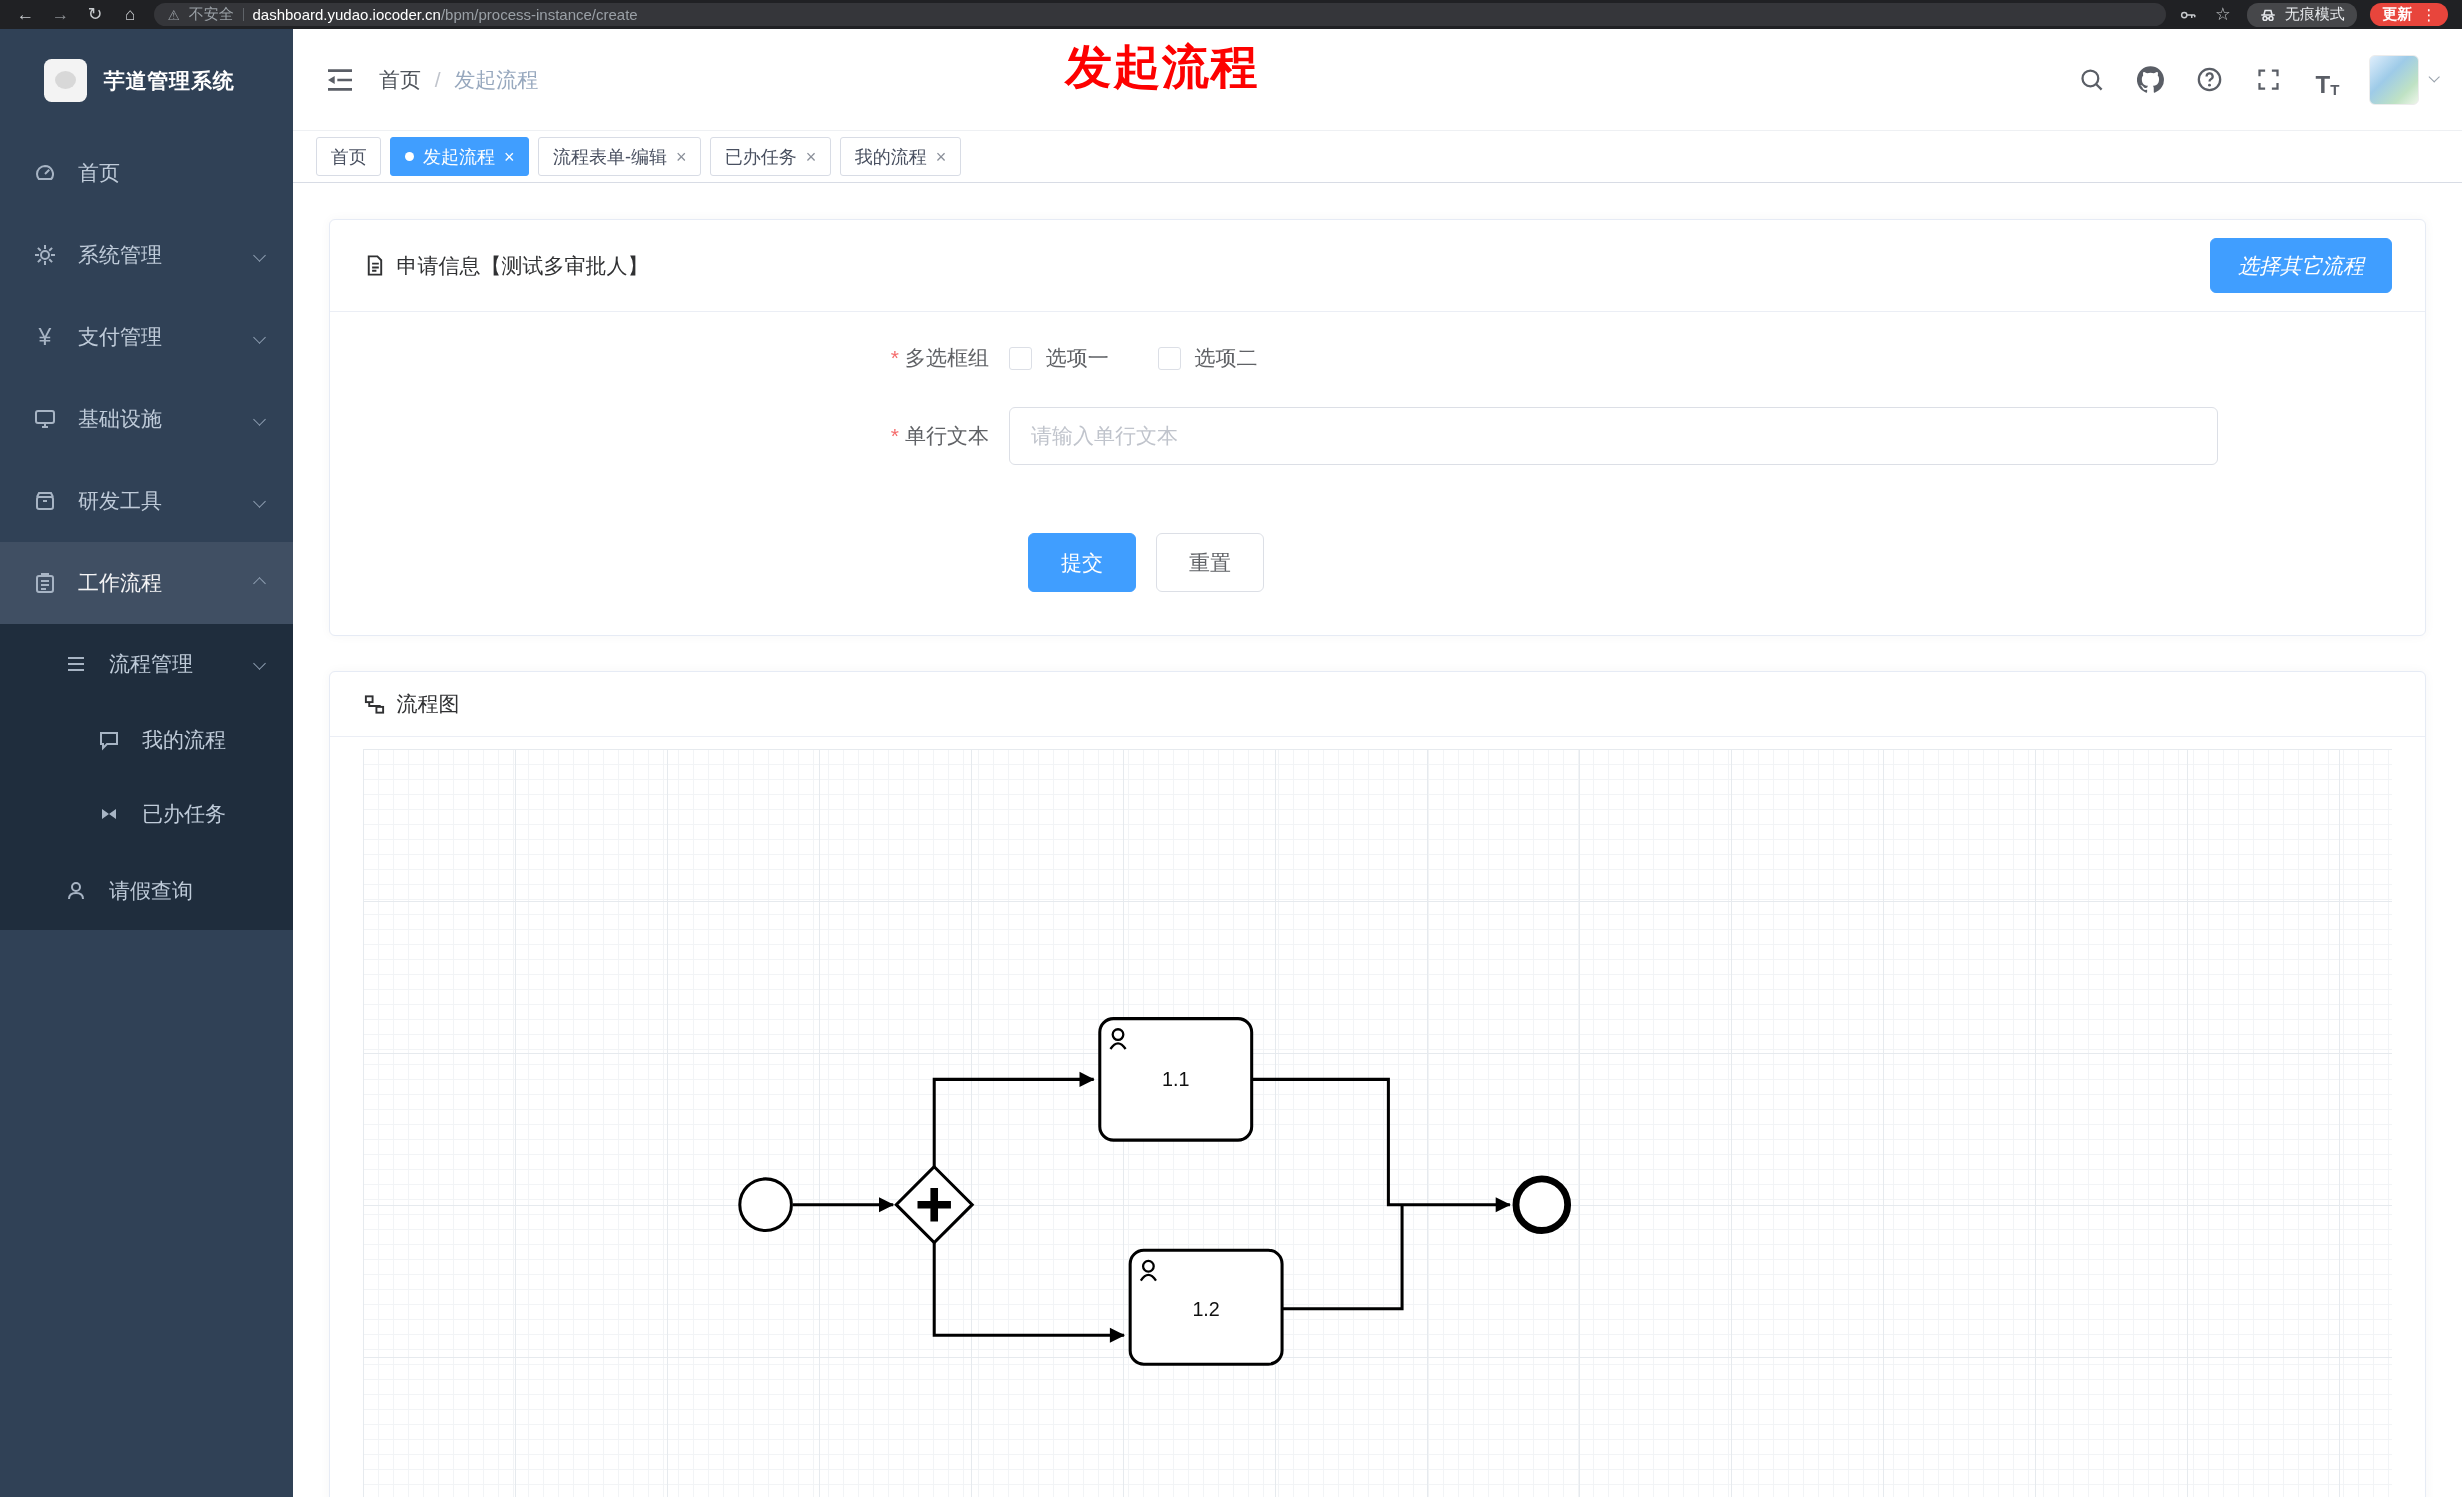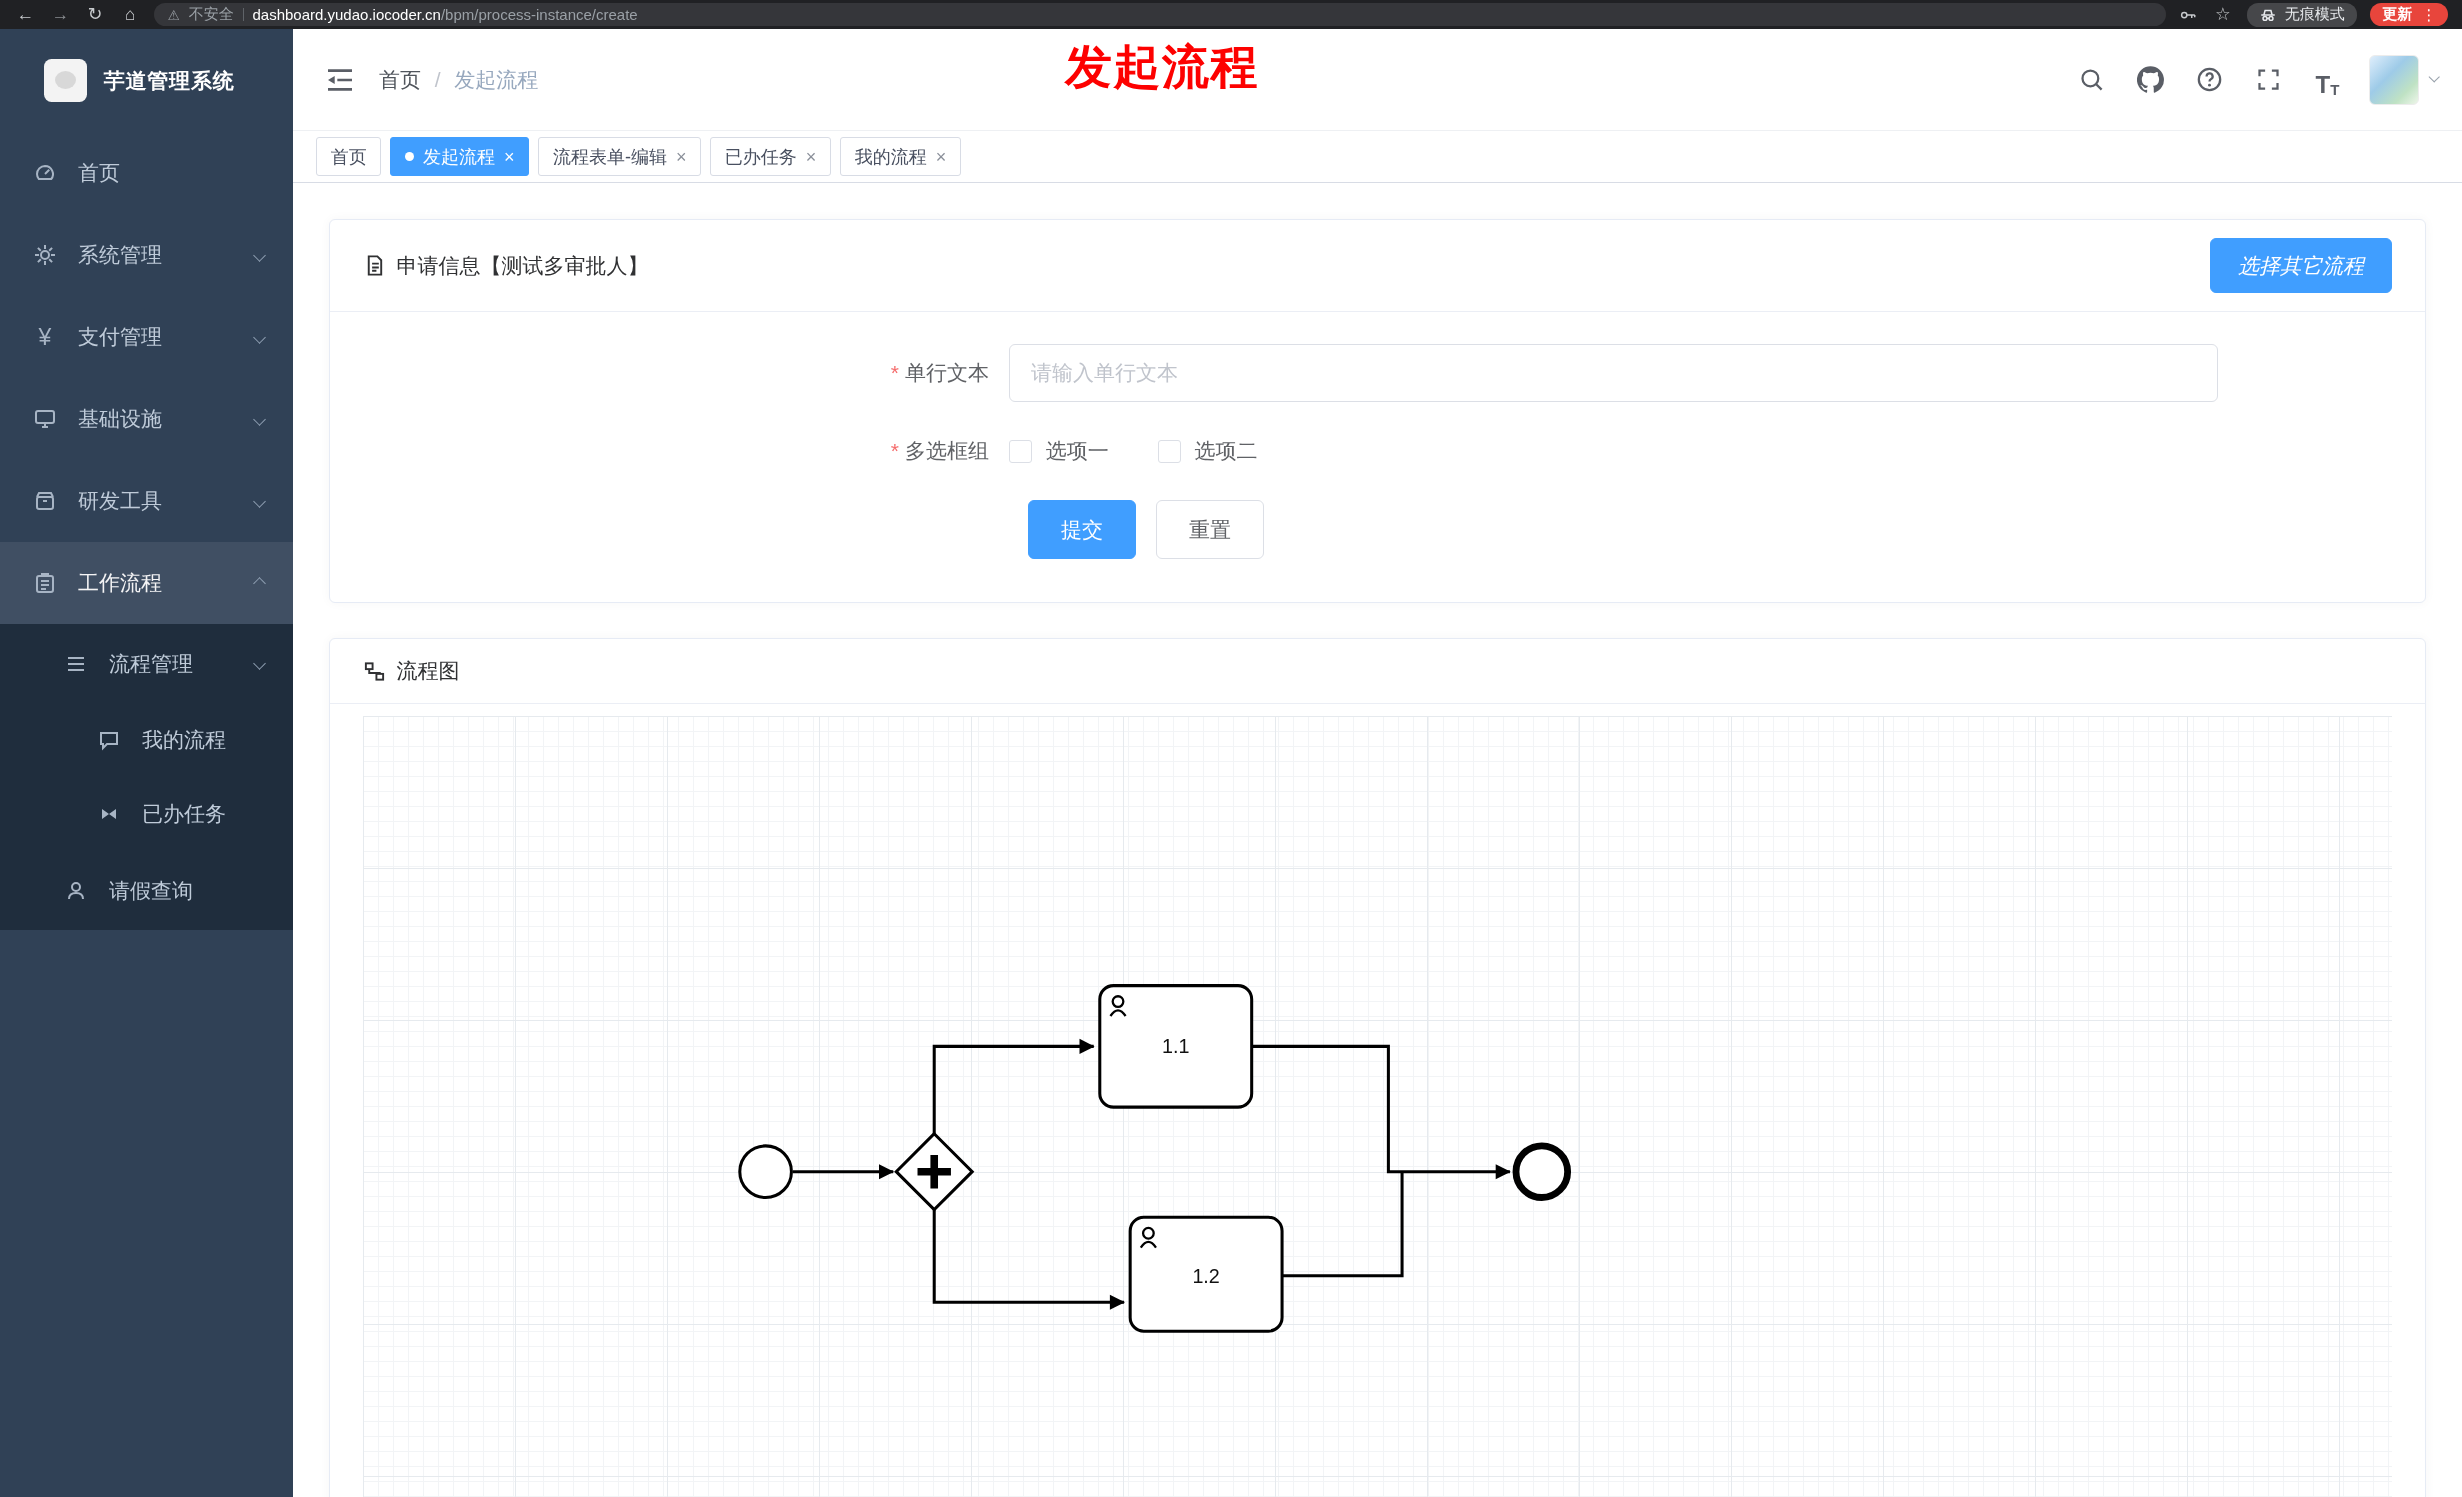--- a/index.html
+++ b/index.html
@@ -77,21 +77,21 @@
   .card-body { padding:32px 33px 43px; }
   .form-row { display:flex; align-items:center; margin-bottom:35px; }
   .form-label { width:646px; flex:none; text-align:right; padding-right:20px; font-size:21px; color:#606266; }
   .req { color:#f56c6c; margin-right:6px; }
   .form-control { width:1209px; display:flex; align-items:center; }
   .text-input { width:100%; height:58px; border:0.8px solid #dcdfe6; border-radius:6px; font-size:21px; padding:0 21px; color:#606266; outline:none; background:#fff; }
   .text-input::placeholder { color:#c0c4cc; }
   .checkbox-item { display:inline-flex; align-items:center; gap:13.7px; margin-right:49px; font-size:21px; color:#606266; cursor:pointer; }
   .checkbox-box { width:23px; height:23px; border:0.8px solid #dcdfe6; border-radius:3px; background:#fff; flex:none; }
   .btn-row { margin-left:665px; display:flex; gap:20px; }
-  .btn { height:59px; font-size:21px; border-radius:6px; padding:0 32px; cursor:pointer; }
+  .btn { height:59px; font-size:21px; border-radius:6px; padding:0 32px; cursor:pointer;margin-top:33px; }
   .btn-primary { background:#409eff; color:#fff; border:0.8px solid #409eff; }
   .btn-plain { background:#fff; color:#606266; border:0.8px solid #dcdfe6; }
 
   .card.diagram { margin-top:35px; }
   .diagram-body { padding:12px 33px 33px; }
   .bpmn-canvas { position:relative; height:881px; background-color:#fff;
     background-image:
       linear-gradient(to right, #e6eaee 0.8px, transparent 0.8px),
       linear-gradient(to bottom, #e6eaee 0.8px, transparent 0.8px),
       linear-gradient(to right, #f2f4f6 0.8px, transparent 0.8px),
@@ -327,38 +327,38 @@
             <svg viewBox="0 0 24 24">
                 <path d="M6 2.5h9l4 4V21.5H6z"></path>
                 <path d="M9.5 10h7M9.5 14h7M9.5 17.5h4.5"></path>
               </svg>
             <span>申请信息【测试多审批人】</span>
           </span>
           <button class="select-other-btn">选择其它流程</button>
         </div>
         <div class="card-body">
           <div class="form-row">
-            <label class="form-label"><span class="req">*</span><span>单行文本</span></label>
-            <div class="form-control">
-              <input class="text-input" type="text" placeholder="请输入单行文本" style="">
-            </div>
-          </div>
-          <div class="form-row">
             <label class="form-label"><span class="req">*</span><span>多选框组</span></label>
             <div class="form-control">
               <span class="checkbox-item">
                 <span class="checkbox-box"></span>
                 <span>选项一</span>
               </span>
               <span class="checkbox-item">
                 <span class="checkbox-box"></span>
                 <span>选项二</span>
               </span>
             </div>
           </div>
+          <div class="form-row">
+            <label class="form-label"><span class="req">*</span><span>单行文本</span></label>
+            <div class="form-control">
+              <input class="text-input" type="text" placeholder="请输入单行文本" style="">
+            </div>
+          </div>
           <div class="btn-row">
             <button class="btn btn-primary">提交</button>
             <button class="btn btn-plain">重置</button>
           </div>
         </div>
       </section>
 
       <section class="card diagram">
         <div class="card-header">
           <span class="card-title">

